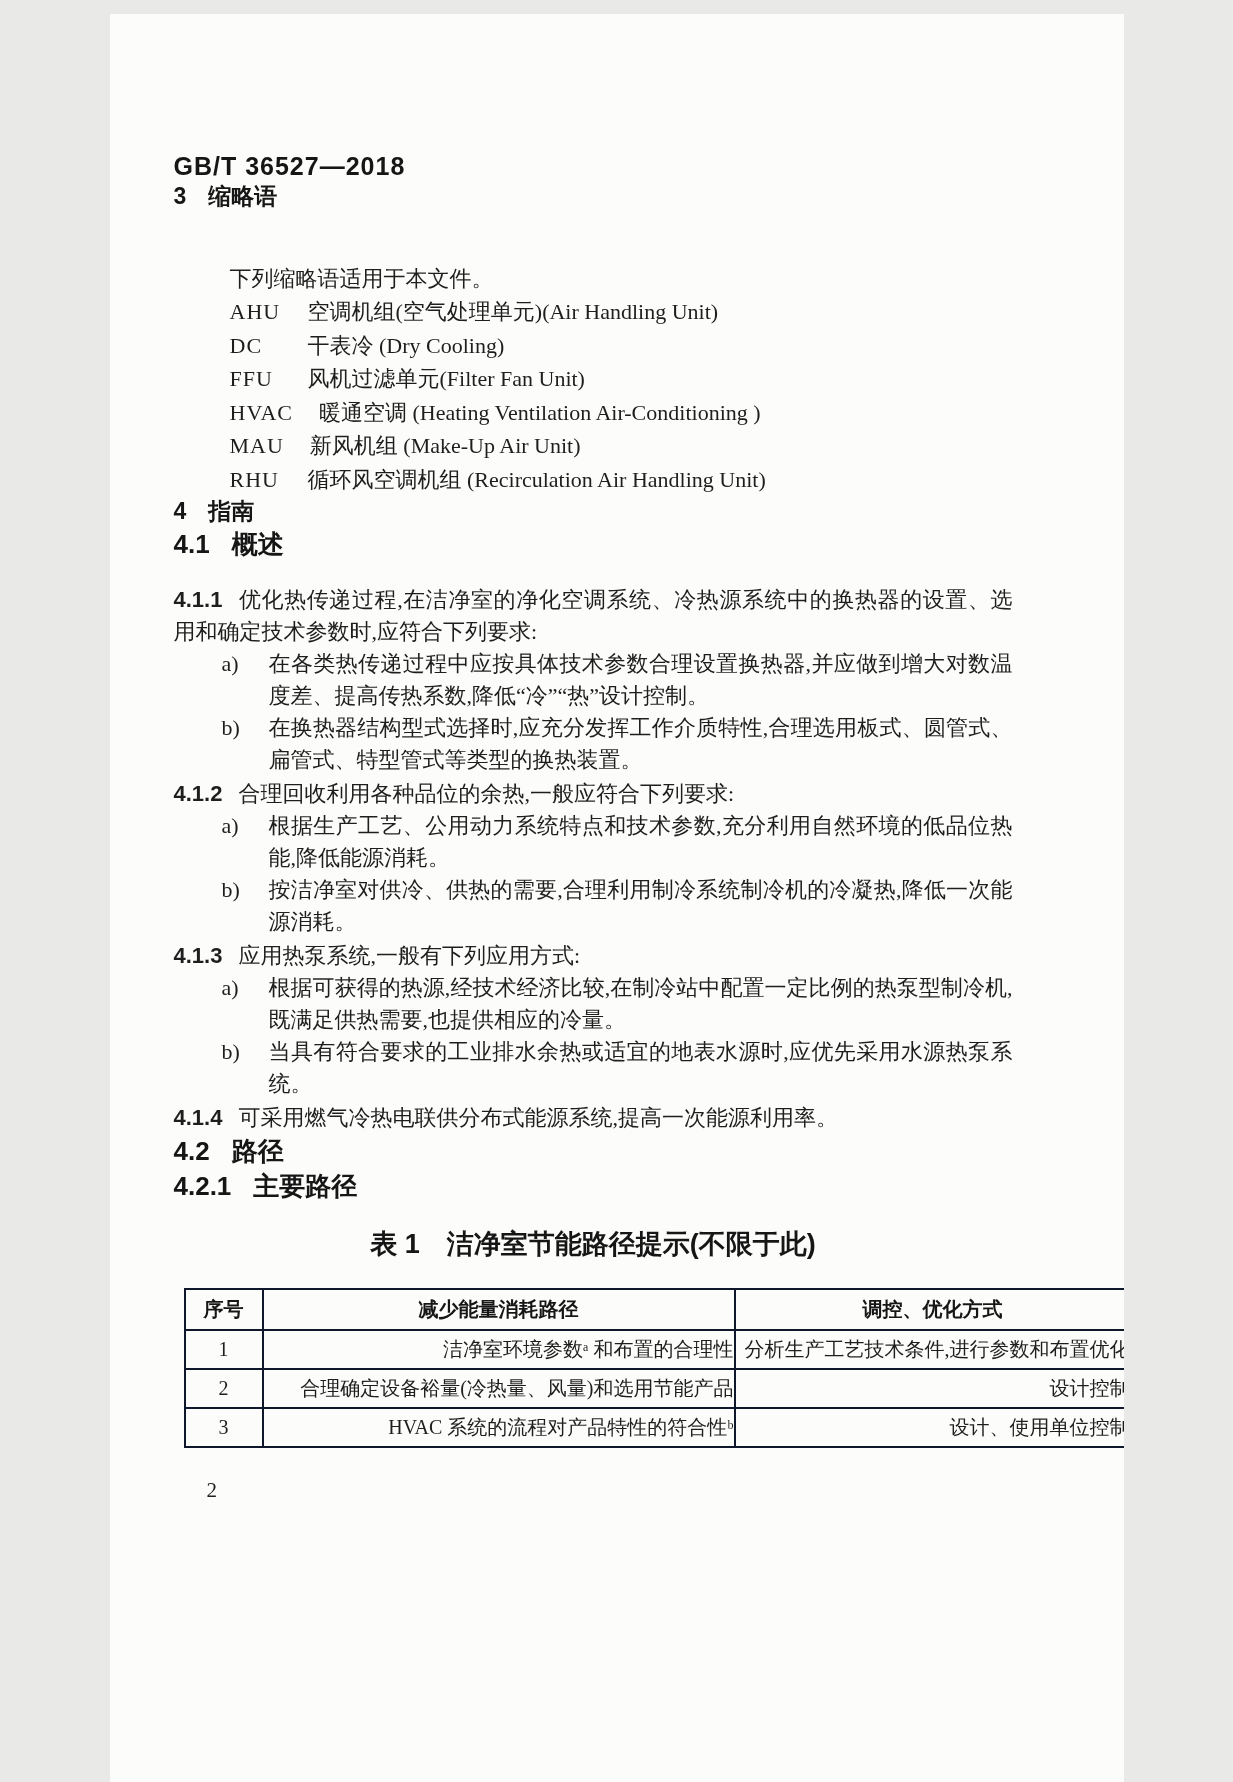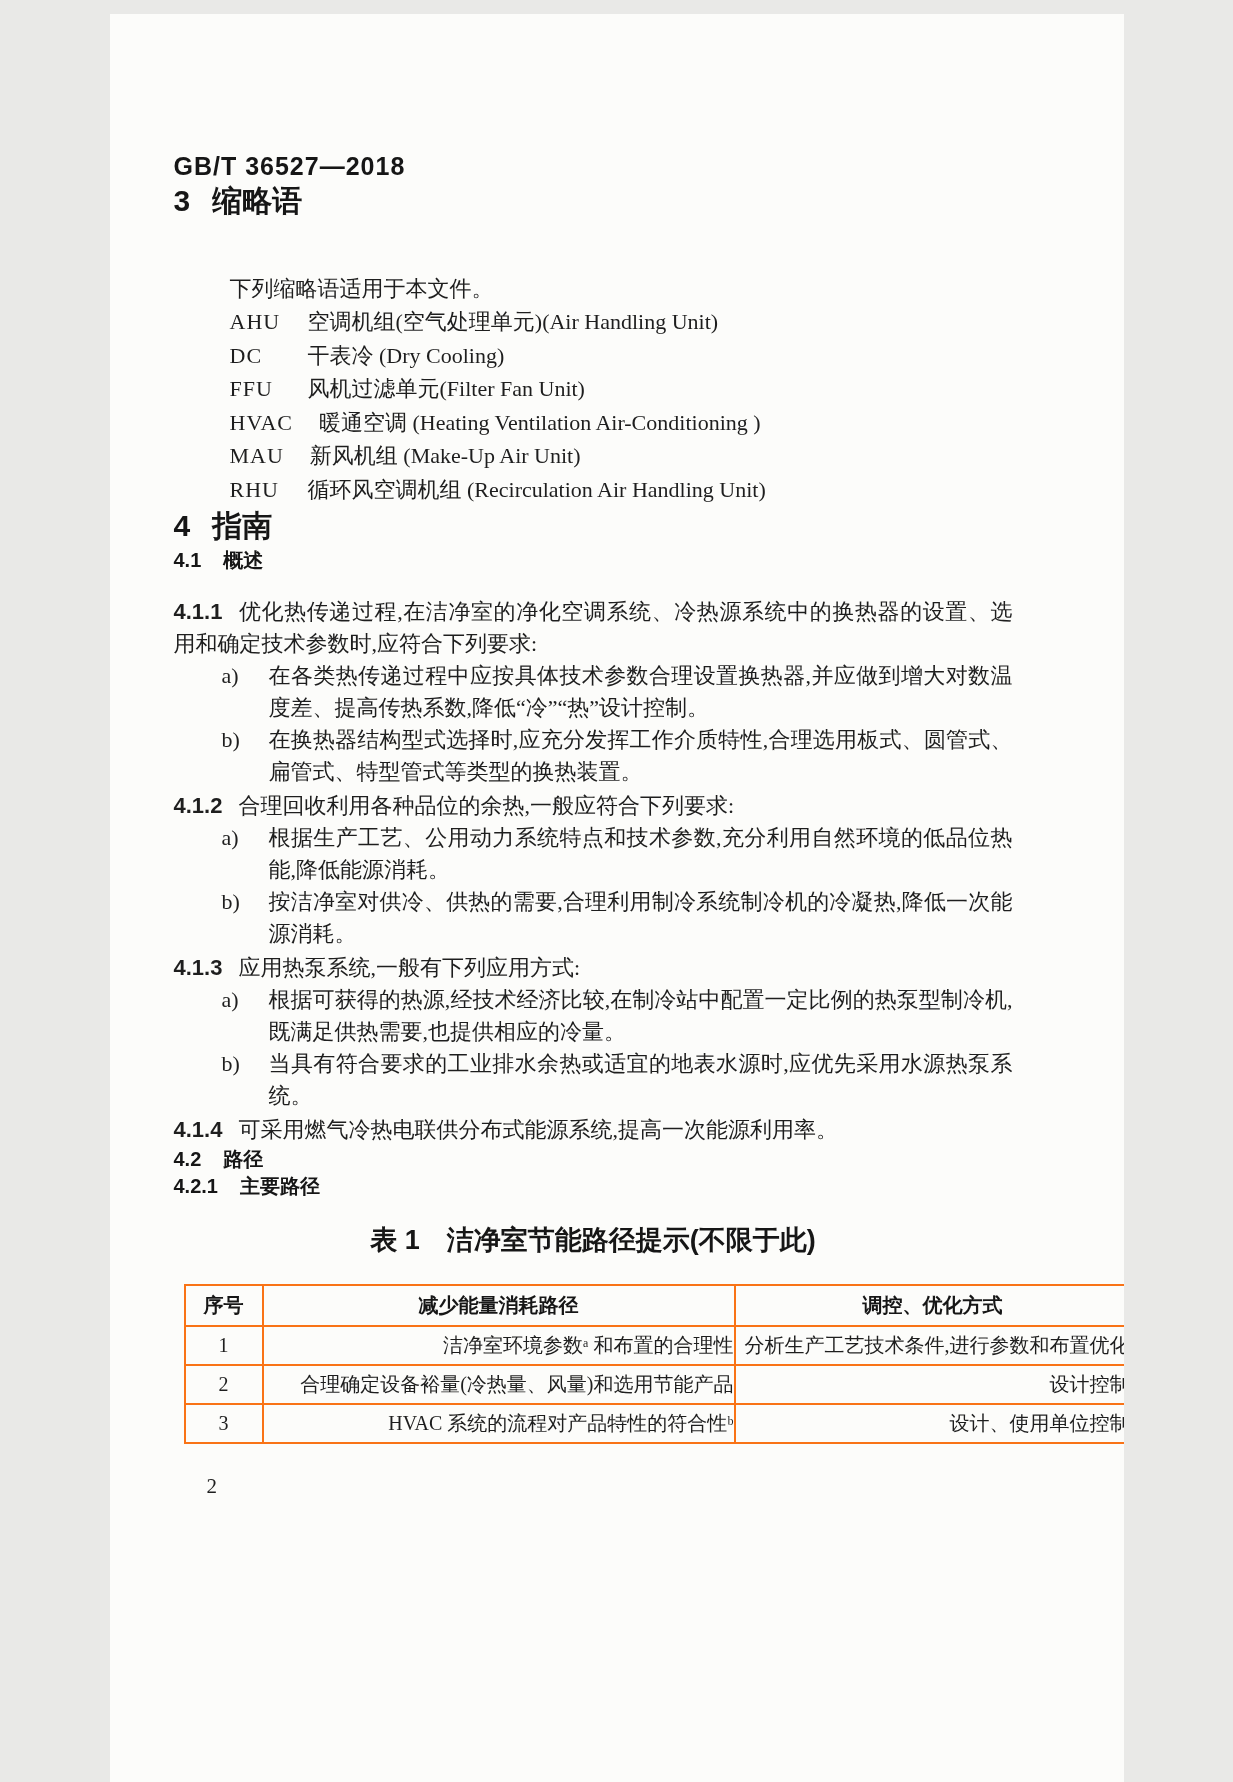--- a/index.html
+++ b/index.html
@@ -22,22 +22,22 @@
     font-size:25px;
     letter-spacing:1px;
     color:#161616;
   }
   h2.sec-heading, h3.sub-heading {
     font-family:"Liberation Sans", sans-serif;
     font-weight:bold;
     color:#161616;
     margin:0;
   }
-  h2.sec-heading { font-size:30px; }
-  h3.sub-heading { font-size:20px; }
+  h2.sec-heading { font-size:23px; }
+  h3.sub-heading { font-size:26px; }
   .h-num { display:inline-block; margin-right:22px; }
   .sec3-heading { margin-top:60px; }
   .intro { margin:50px 0 0 0; text-indent:56px; line-height:33px; }
   .abbr-list { margin:0; }
   .abbr-row { padding-left:56px; line-height:33.5px; }
   .abbr-term { display:inline-block; min-width:52px; margin-right:26px; letter-spacing:1px; }
   .sec4-heading { margin-top:40px; }
   .sub41-heading { margin-top:40px; }
   .body-text { line-height:32px; text-align:justify; }
   p.clause { margin:0; }
@@ -63,21 +63,21 @@
   }
   table.t1 {
     margin-top:26px;
     margin-left:10px;
     border-collapse:collapse;
     table-layout:fixed;
     width:946px;
     font-size:20px;
   }
   table.t1 th, table.t1 td {
-    border:2px solid #f97316;
+    border:2px solid #0f172a;
     vertical-align:middle;
     padding:0;
   }
   table.t1 th {
     font-family:"Liberation Sans", sans-serif;
     font-weight:bold;
     height:39px;
     text-align:center;
     font-size:20px;
     color:#161616;

